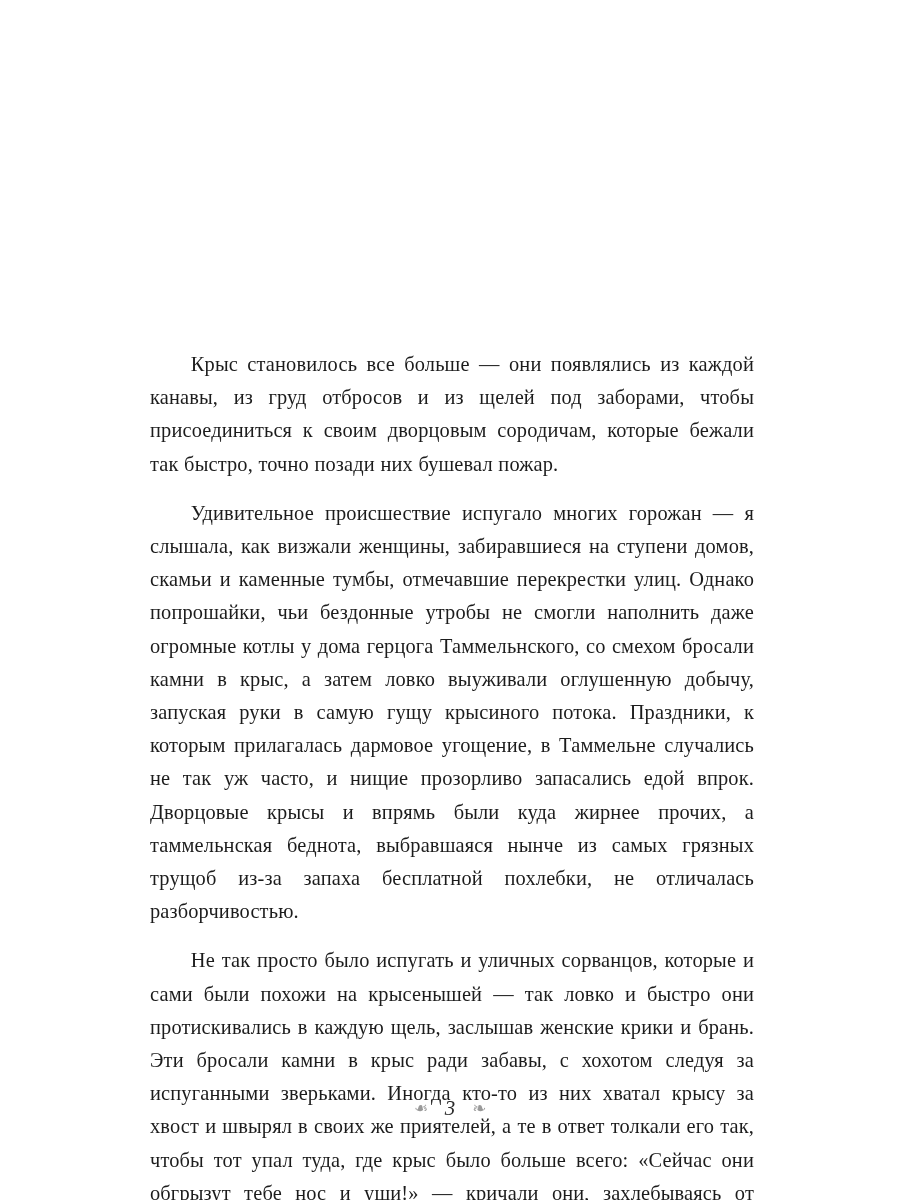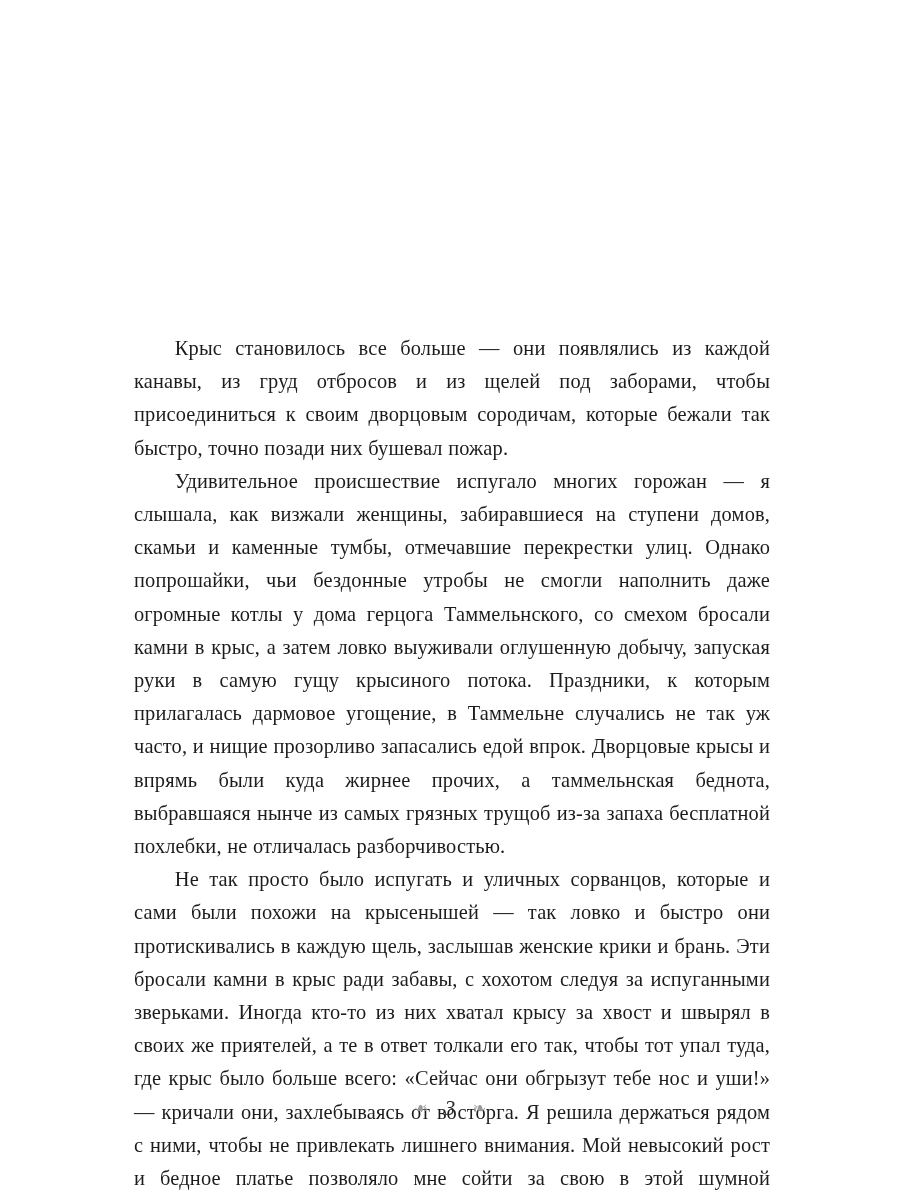--- a/index.html
+++ b/index.html
@@ -20,21 +20,21 @@
     height: 1200px;
     box-sizing: border-box;
   }
   .text-block {
     position: absolute;
     left: 134px;
     top: 332px;
     width: 636px;
   }
   .para {
-    margin: 0;
+    margin: 16px;
     text-indent: 2.0em;
     text-align: justify;
     font-size: 20.4px;
     line-height: 33.2px;
     color: #1c1c1c;
     letter-spacing: 0.15px;
     word-spacing: 0.3px;
     hyphens: manual;
   }
   .footer {

